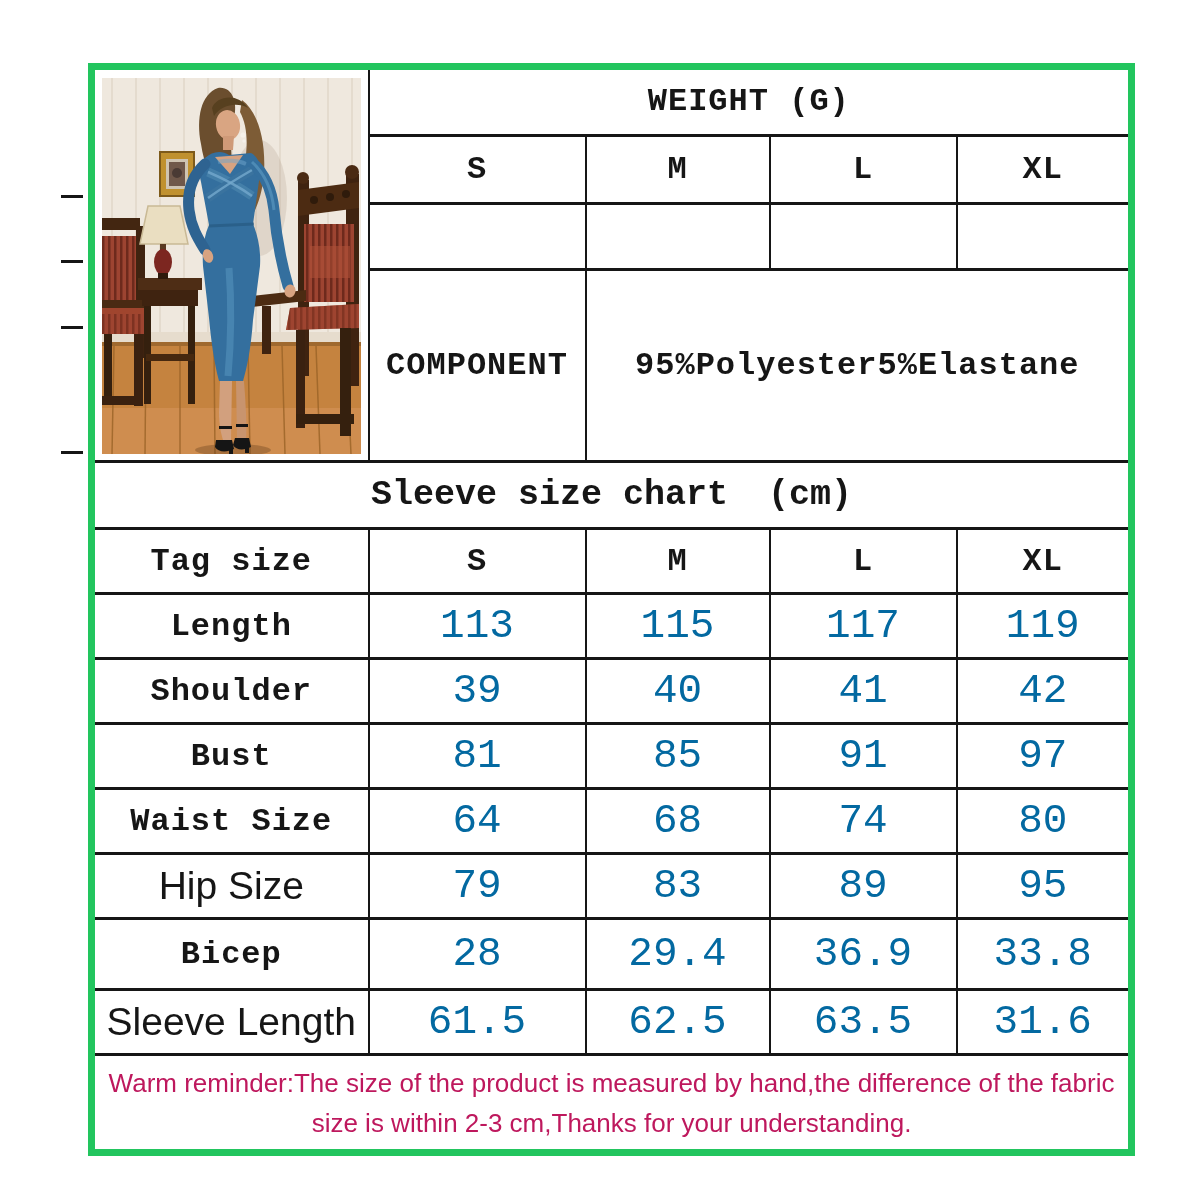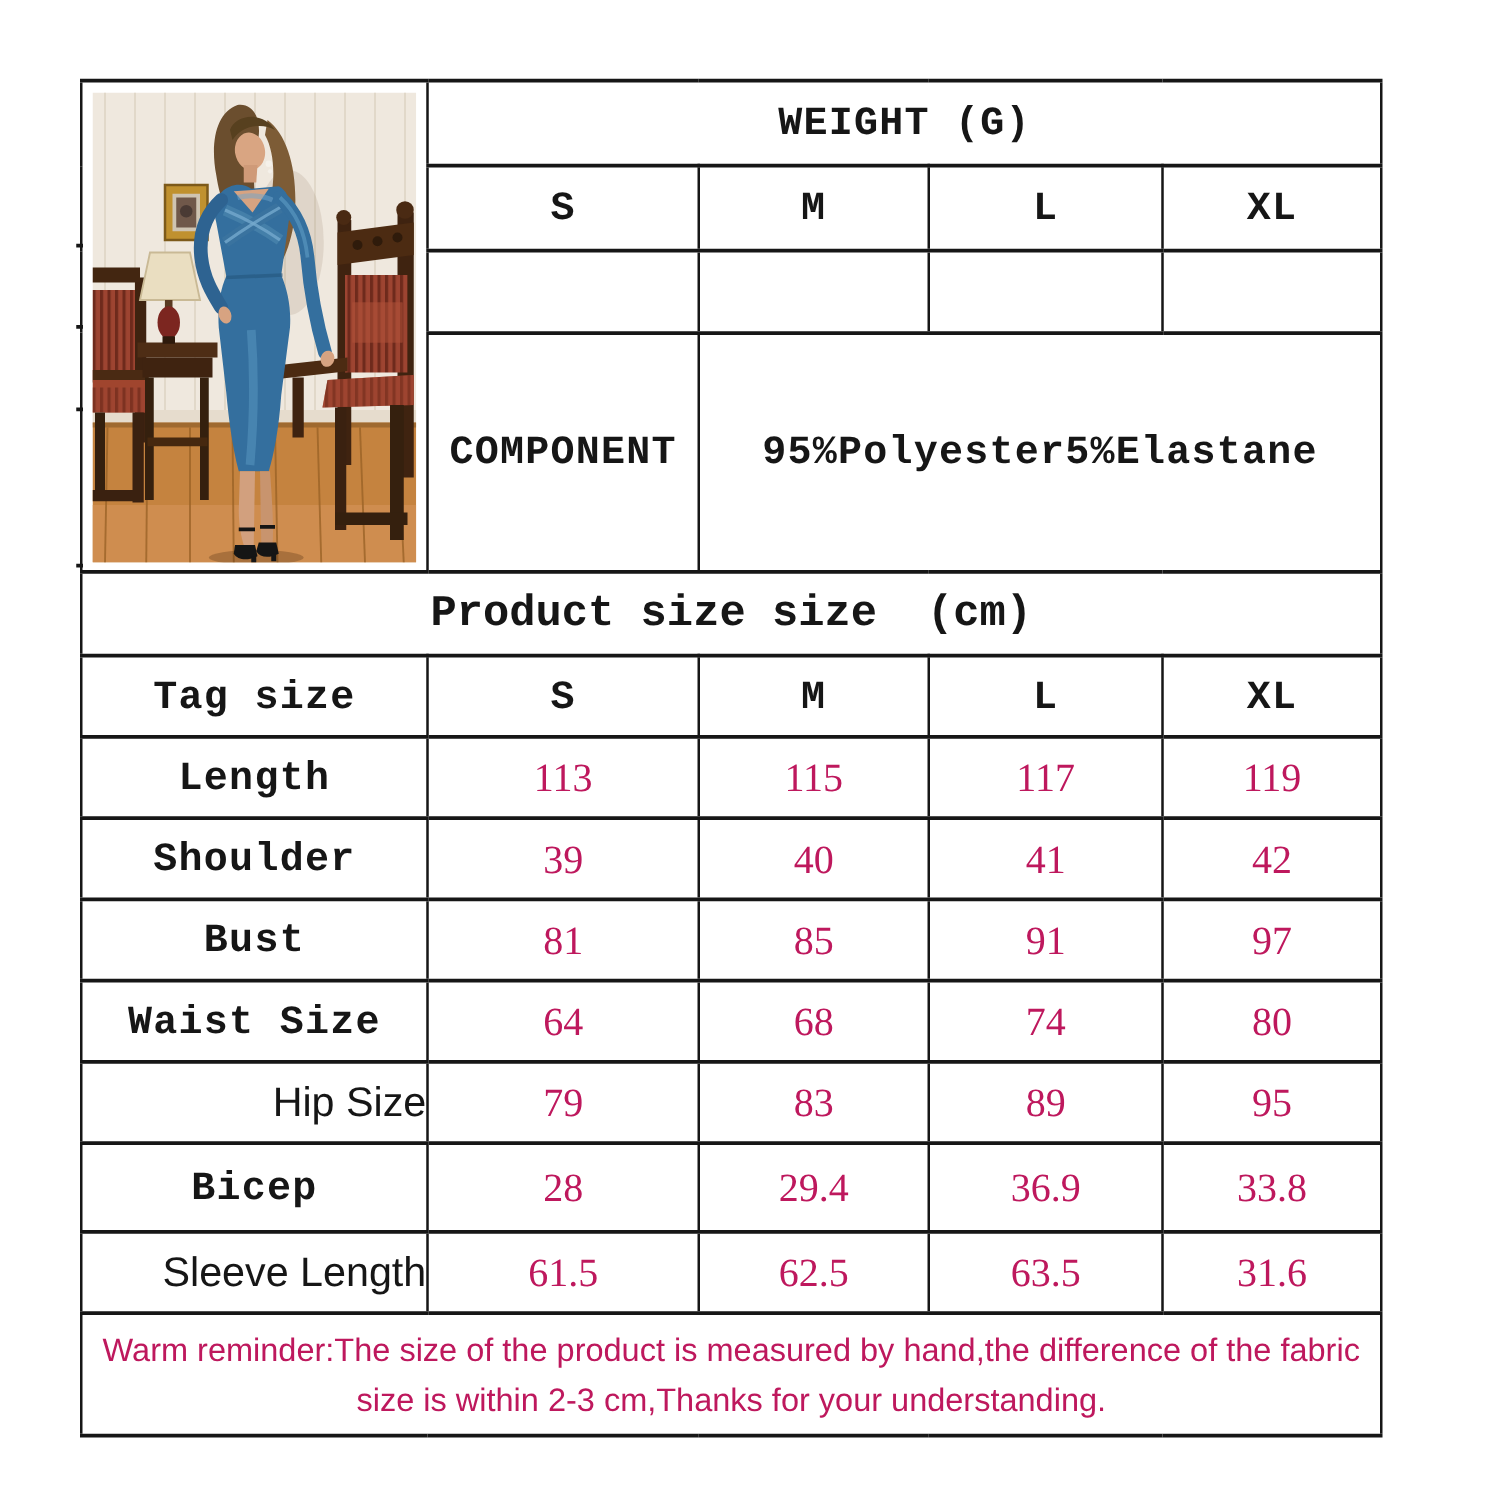--- a/index.html
+++ b/index.html
@@ -1,28 +1,28 @@
 <!DOCTYPE html>
 <html><head>
 <meta charset="utf-8">
 <style>
   html,body{margin:0;padding:0;background:#ffffff;}
   .canvas{position:relative;width:1200px;height:1200px;background:#ffffff;overflow:hidden;
           font-family:"Liberation Sans",sans-serif;color:#161616;}
-  table.sheet{position:absolute;left:64px;top:63px;width:1040px;border-collapse:collapse;
-              table-layout:fixed;border:1px solid #22c55e;}
+  table.sheet{position:absolute;left:88px;top:63px;width:1040px;border-collapse:collapse;
+              table-layout:fixed;border:7px solid #22c55e;}
   td{border:2px solid #161616;border-top-width:3px;border-bottom-width:3px;
      text-align:center;vertical-align:middle;padding:0;overflow:hidden;}
   .mono{font-family:"Liberation Mono","DejaVu Sans Mono",monospace;font-weight:700;
         font-size:32px;letter-spacing:1px;}
   .title-cell{font-family:"Liberation Mono","DejaVu Sans Mono",monospace;font-weight:700;
               font-size:35px;}
   .title-unit{margin-left:40px;}
-  .num{font-family:Liberation Serif, serif;font-size:32px;font-weight:400;color:#be185d;}
-  .label-sans{font-family:"Liberation Sans",sans-serif;font-size:33px;font-weight:400;text-align:right;}
+  .num{font-family:Liberation Mono, monospace;font-size:41px;font-weight:400;color:#0369a1;}
+  .label-sans{font-family:"Liberation Sans",sans-serif;font-size:39px;font-weight:400;}
   .note-cell{font-family:"Liberation Sans",sans-serif;font-size:26px;line-height:40px;color:#be185d;}
   .img-cell{padding:6px;vertical-align:top;background:#ffffff;}
   .img-cell svg{display:block;margin:2px auto 0 auto;}
   .tick{position:absolute;left:61px;width:22px;height:3px;background:#161616;}
 </style>
 </head>
 <body>
 
 <div class="canvas">
 
@@ -203,21 +203,21 @@
       <td class="num"></td>
     </tr>
 
     <tr style="height:188px">
       <td class="mono">COMPONENT</td>
       <td colspan="3" class="mono">95%Polyester5%Elastane</td>
     </tr>
 
     <tr style="height:67px">
       <td colspan="5" class="title-cell">
-        <span>Product size size</span><span class="title-unit">(cm)</span>
+        <span>Sleeve size chart</span><span class="title-unit">(cm)</span>
       </td>
     </tr>
 
     <tr style="height:65px">
       <td class="mono">Tag size</td>
       <td class="mono">S</td>
       <td class="mono">M</td>
       <td class="mono">L</td>
       <td class="mono">XL</td>
     </tr>

